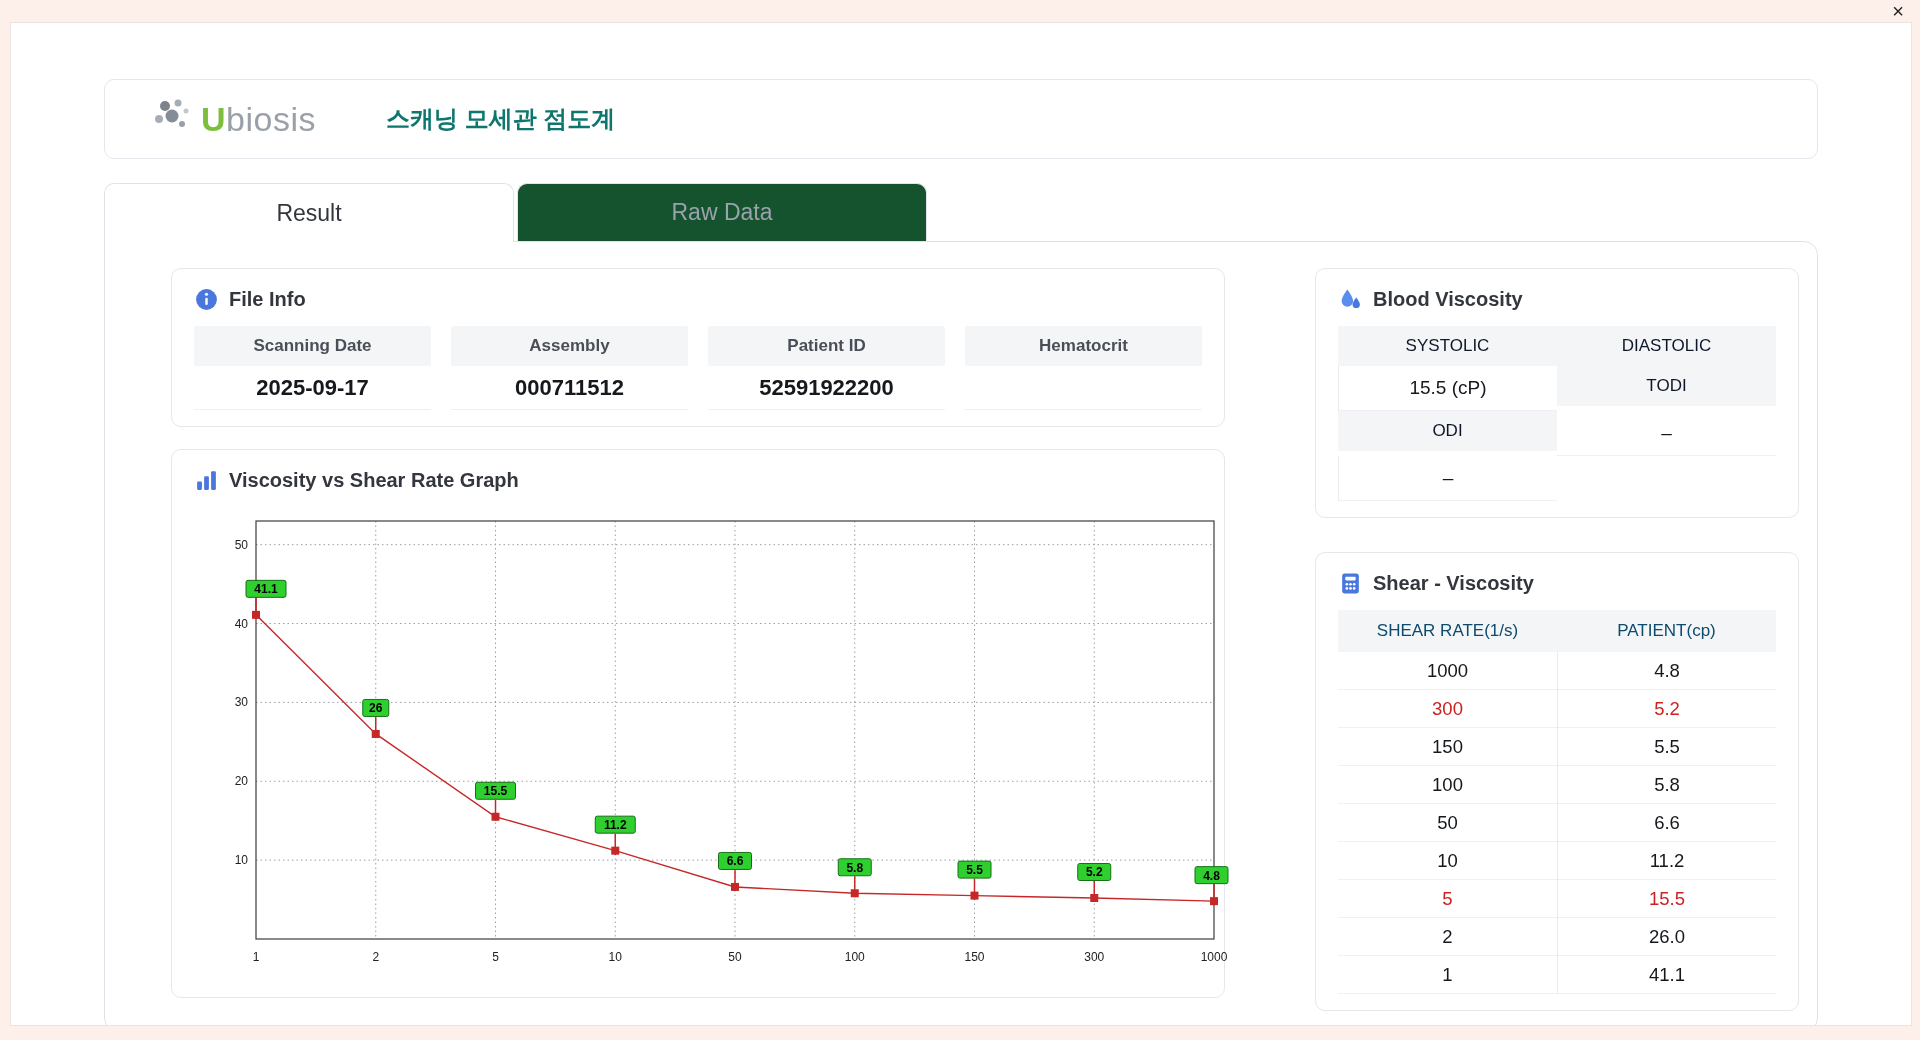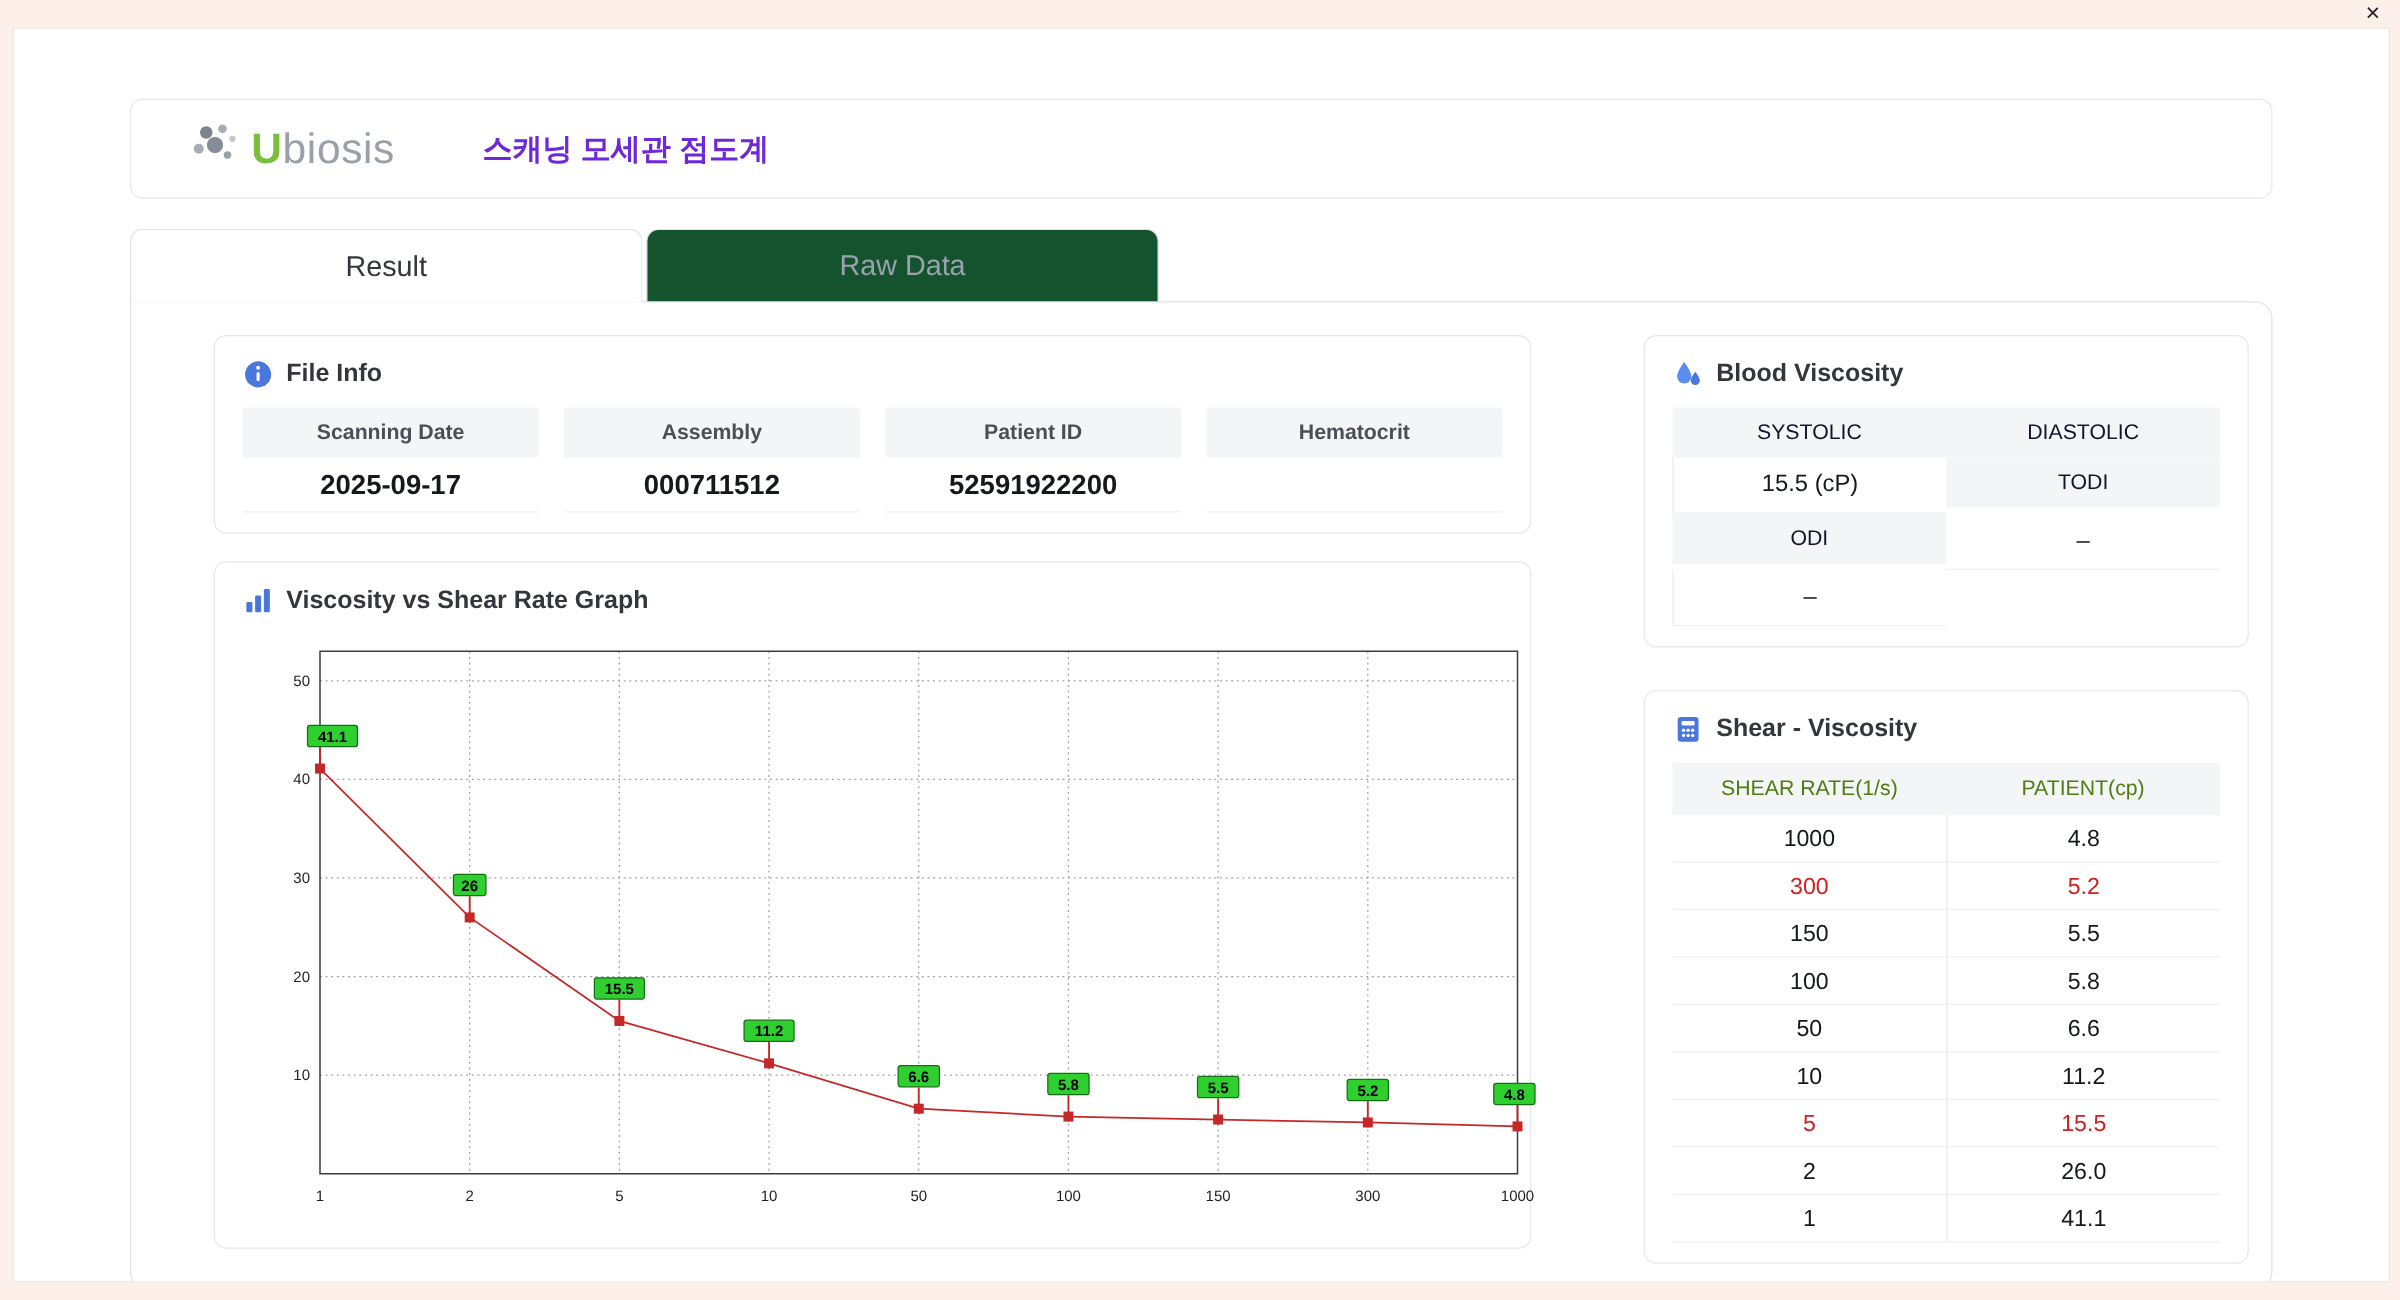--- a/index.html
+++ b/index.html
@@ -10,21 +10,21 @@
 
   .frame { position:absolute; top:22px; left:10px; right:8px; bottom:14px; background:#fff; border:1px solid #ece4e0; overflow:hidden; }
   .page { width:1714px; margin:0 auto; padding-top:56px; }
 
   
   .header-card { height:80px; border:1px solid #e4e7ec; border-radius:10px; display:flex; align-items:center; padding:0 46px; background:#fff; }
   .logo { display:flex; align-items:center; gap:4px; }
   .logo-text { font-size:34px; letter-spacing:.5px; }
   .logo-u { color:#7cbf3f; font-weight:700; }
   .logo-rest { color:#9aa0a8; font-weight:500; }
-  .app-title { margin-left:70px; color:#6d28d9; font-size:24px; font-weight:700; }
+  .app-title { margin-left:70px; color:#0f766e; font-size:24px; font-weight:700; }
 
   
   .tabs { display:flex; margin-top:24px; }
   .tab { width:410px; height:58px; display:flex; align-items:center; justify-content:center; font-size:23px; font-weight:400; border-radius:10px 10px 0 0; cursor:pointer; }
   .tab.active { background:#fff; border:1px solid #dfe3e9; border-bottom:none; color:#33373d; position:relative; z-index:2; margin-bottom:-1px; height:59px; }
   .tab.inactive { background:#14532d; border:1px solid #e2e4e9; border-bottom:none; color:#9aa2ad; margin-left:3px; }
 
   
   .panel { border:1px solid #dfe3e9; border-radius:0 14px 14px 14px; padding:26px 18px 20px 18px; background:#fff; }
   .panel-grid { display:grid; grid-template-columns:1102px 1fr; gap:22px 42px; align-items:start; }
@@ -42,21 +42,21 @@
   .fi-value { height:44px; display:flex; align-items:center; justify-content:center; font-size:22px; color:#15181c; border-bottom:1px solid #eef0f3; }
 
   
   .bv-table { display:grid; grid-template-columns:1fr 1fr; }
   .bv-h { background:#f4f5f7; height:40px; display:flex; align-items:center; justify-content:center; font-size:17px; color:#0f172a; }
   .bv-v { height:45px; display:flex; align-items:center; justify-content:center; font-size:19px; color:#15181c; border-bottom:1px solid #eef0f3; }
   .bv-v.divider { border-left:1px solid #e8eaee; }
 
   
   .sv-head { display:grid; grid-template-columns:1fr 1fr; background:#f4f5f7; }
-  .sv-head div { height:42px; display:flex; align-items:center; justify-content:center; font-size:17px; color:#4d7c0f; }
+  .sv-head div { height:42px; display:flex; align-items:center; justify-content:center; font-size:17px; color:#0c4a6e; }
   .sv-row { display:grid; grid-template-columns:1fr 1fr; }
   .sv-cell { height:38px; display:flex; align-items:center; justify-content:center; font-size:18.5px; color:#15181c; border-bottom:1px solid #eef0f3; }
   .sv-cell.divider { border-left:1px solid #e8eaee; }
   .sv-row.red .sv-cell { color:#cc2222; }
 
   
   .chart-wrap { width:1056px; }
   .grid-line { stroke:#9aa0a6; stroke-width:1; stroke-dasharray:1.5 3; }
   .plotborder { fill:none; stroke:#3c3c3c; stroke-width:1.2; }
   .dline { fill:none; stroke:#c62828; stroke-width:1.4; }

